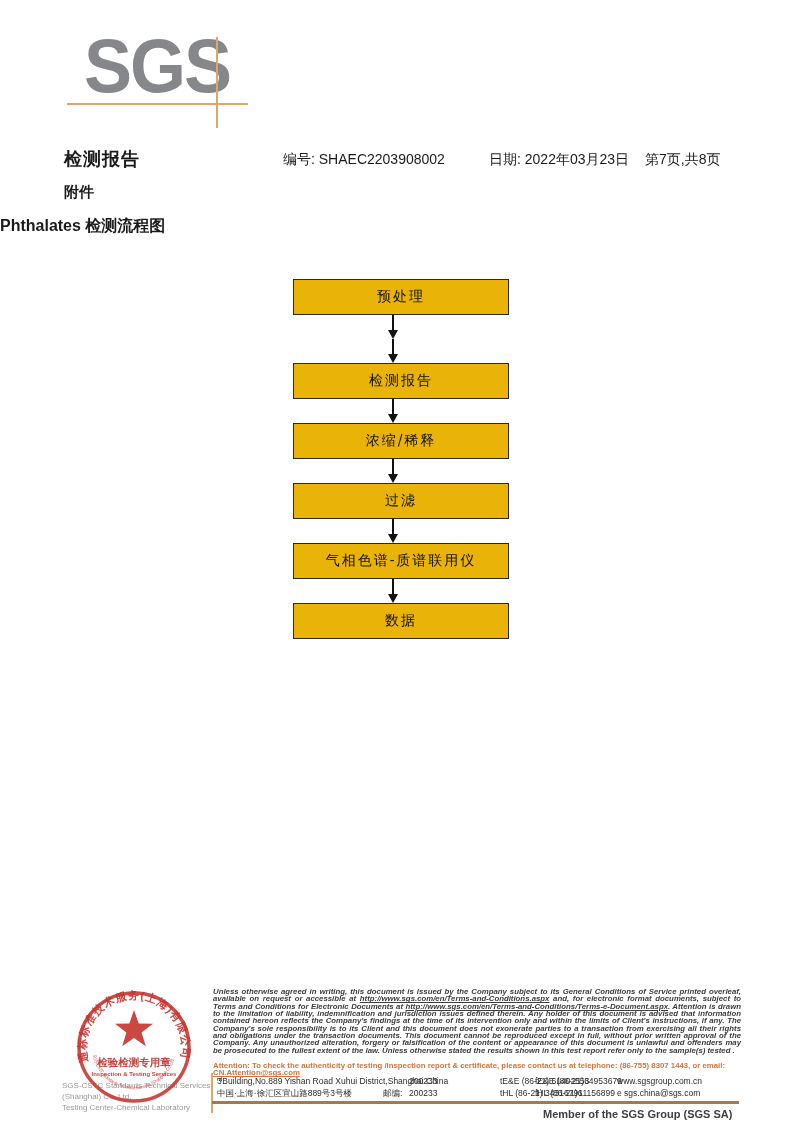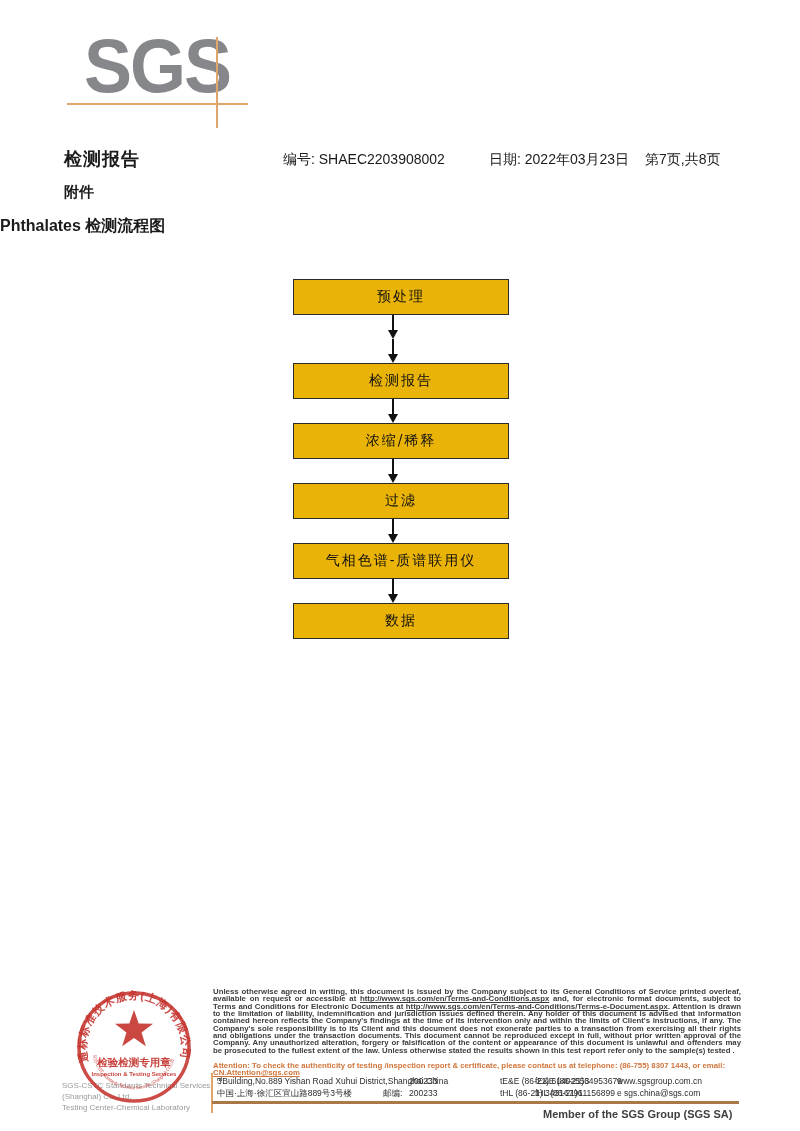--- a/index.html
+++ b/index.html
@@ -23,21 +23,21 @@
   #flowchart { left:285px; top:279px; width:216px; }
   .flow-box { width:216px; height:36px; border:1px solid #2a2a2a; display:flex; align-items:center; justify-content:center;
               font-family:"DejaVu Serif", serif; font-size:14px; letter-spacing:2px; color:#111; background:#eab308;margin-left:8px; }
   .flow-arrow { height:24px; width:216px; display:flex; align-items:center; justify-content:center; flex-direction:column; }
   .flow-arrow .shaft { width:2px; height:15px; background:#111; }
   .flow-arrow .head { width:0; height:0; border-left:5px solid transparent; border-right:5px solid transparent; border-top:9px solid #111; }
 
   
   #company-gray { left:62px; top:1080px; width:170px; font-size:8px; line-height:11px; color:#9a9a9a; }
   #stamp { left:72px; top:986px; }
-  #legal { left:213px; top:988px; width:528px; font-size:7.8px; line-height:7.35px; font-weight:bold; color:#3c3c3c; text-align:justify; }
+  #legal { left:213px; top:988px; width:528px; font-size:7.8px; line-height:7.35px; font-weight:bold; color:#3c3c3c; text-align:justify;font-style:italic; }
   .u { text-decoration:underline; }
   #attention { left:213px; top:1062px; width:528px; font-size:7.8px; line-height:7.35px; font-weight:bold; color:#d0753b; }
   #addr-block { left:213px; top:1076px; width:528px; font-size:8.5px; color:#2c2c2c; }
   .addr-row { position:relative; height:12px; }
   .addr-row span { position:absolute; white-space:nowrap; }
   .a-addr { left:4px; } .a-post { left:196px; } .a-postlbl { left:170px; }
   .a-tel { left:247px;padding-left:40px; } .a-fax { left:322px; } .a-net { left:398px;margin-left:6px; }
   sup { font-size:6px; }
   #foot-vline { left:211px; top:1073px; width:2px; height:40px; background:#dfa569; }
   #foot-hline { left:212px; top:1101px; width:527px; height:3px; background:#a87848; }

